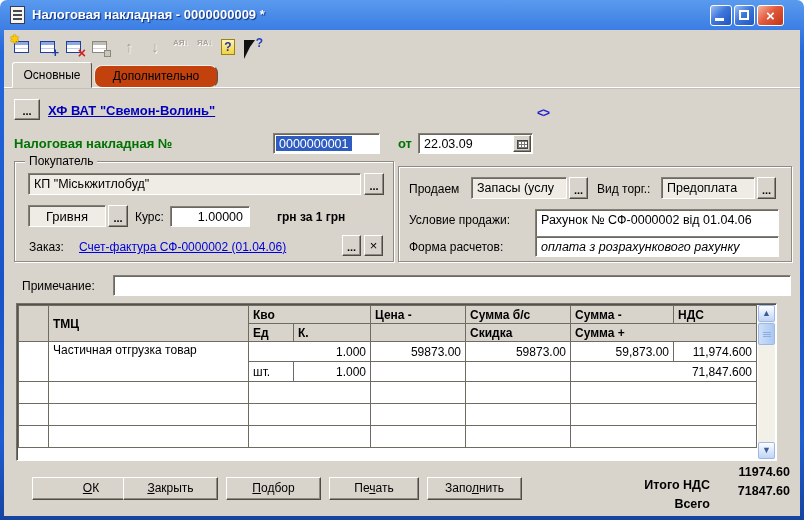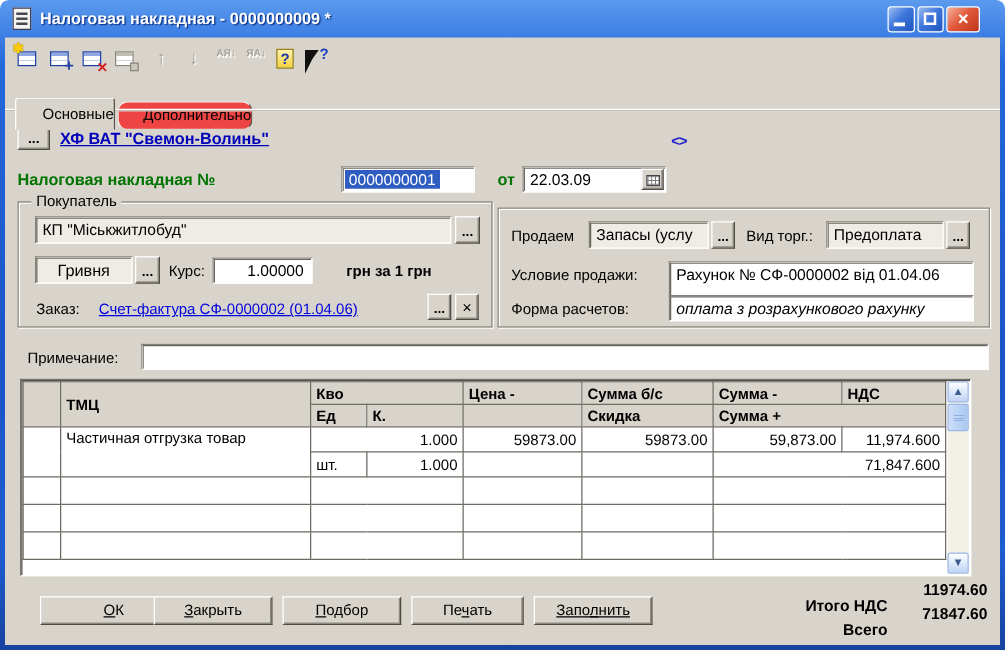--- a/index.html
+++ b/index.html
@@ -38,23 +38,23 @@
   .tsort{position:absolute;left:1px;top:3px;font:bold 8px/8px "Liberation Sans",sans-serif;color:#A7A39B;text-shadow:1px 1px 0 #fff;white-space:pre;}
   .thelp{position:absolute;left:3px;top:3px;width:14px;height:16px;background:linear-gradient(#FFF3B0,#F3D33F);border:1px solid #9A8314;color:#2038A8;font:bold 12px/15px "Liberation Sans",sans-serif;text-align:center;}
   .tcur{position:absolute;left:2px;top:4px;width:0;height:0;border-left:6px solid #111;border-right:5px solid transparent;border-bottom:12px solid transparent;border-top:7px solid #111;}
   .tq{position:absolute;right:1px;top:1px;color:#1F3FBF;font:bold 12px/12px "Liberation Sans",sans-serif;}
   
   .raised{background:#D8D4CC;border:1px solid;border-color:#FFFFFF #4E4B45 #4E4B45 #FFFFFF;box-shadow:inset -1px -1px 0 #8F8B83;}
   .sunkw{background:#FFFFFF;border:1px solid;border-color:#848078 #FFFFFF #FFFFFF #848078;box-shadow:inset 1px 1px 0 #6B6860;}
   .sunkg{background:#EFECE5;border:1px solid;border-color:#848078 #FFFFFF #FFFFFF #848078;box-shadow:inset 1px 1px 0 #6B6860;}
   .dots{font:bold 11px/14px "Liberation Sans",sans-serif;text-align:center;color:#000;}
   
-  .tab{position:absolute;font-size:12px;text-align:right;background:#D8D4CC;border:1px solid;border-color:#FFFFFF #55524C #D8D4CC #FFFFFF;border-radius:3px 3px 0 0;margin-top:16px;}
+  .tab{position:absolute;font-size:12px;text-align:center;background:#D8D4CC;border:1px solid;border-color:#FFFFFF #55524C #D8D4CC #FFFFFF;border-radius:3px 3px 0 0;}
   #tab-main{left:8px;top:32px;width:80px;height:26px;line-height:24px;z-index:3;}
-  #tab-extra{left:90px;top:35px;width:108px;height:23px;line-height:21px;background:#ef4444;border-color:#F2EFE8 #55524C #D8D4CC #F2EFE8;z-index:1;border-radius:8px;}
+  #tab-extra{left:90px;top:35px;width:124px;height:23px;line-height:21px;background:#c2410c;border-color:#F2EFE8 #55524C #D8D4CC #F2EFE8;z-index:1;border-radius:8px;}
   #tab-line{position:absolute;left:0px;top:57px;width:796px;height:2px;background:#FFFFFF;border-bottom:1px solid #C4C0B8;z-index:2;}
   
   .lbl{position:absolute;white-space:nowrap;}
   .green{color:#007300;font-weight:bold;font-size:13px;}
   .linkbold{color:#0000BB;font-weight:bold;font-size:13px;text-decoration:underline;cursor:pointer;}
   .link{color:#0000DD;font-size:12px;text-decoration:underline;cursor:pointer;}
   .bold{font-weight:bold;padding-left:20px;}
   
   .group{position:absolute;border:1px solid #8E8B83;box-shadow:1px 1px 0 #FFFFFF,inset 1px 1px 0 #FFFFFF;}
   .legend{position:absolute;top:-8px;left:10px;background:#D8D4CC;padding:0 4px;font-size:12px;}
@@ -303,21 +303,21 @@
             <i></i>
           </div>
         <div id="sb-down" class="sbtn">▼</div>
       </div>
     </div>
 
     <div class="fbtn raised" style="left:16px;width:118px;margin-left:12px;"><span></span><span class="key">О</span><span>К</span></div>
     <div class="fbtn raised" style="left:119px;width:95px;"><span></span><span class="key">З</span><span>акрыть</span></div>
     <div class="fbtn raised" style="left:222px;width:95px;"><span></span><span class="key">П</span><span>одбор</span></div>
     <div class="fbtn raised" style="left:325px;width:90px;"><span>Пе</span><span class="key">ч</span><span>ать</span></div>
-    <div class="fbtn raised" style="left:423px;width:95px;text-decoration:underline;"><span>Запо</span><span class="key">л</span><span>нить</span></div>
+    <div class="fbtn raised" style="left:423px;width:95px;"><span>Запо</span><span class="key">л</span><span>нить</span></div>
 
     <div class="abs totlabel" style="right:90px;top:435px;">Итого НДС</div>
     <div class="abs totval" style="right:10px;top:435px;">11974.60</div>
     <div class="abs totlabel" style="right:90px;top:454px;">Всего</div>
     <div class="abs totval" style="right:10px;top:454px;">71847.60</div>
 
   </div>
 </div>
 
 </body></html>

